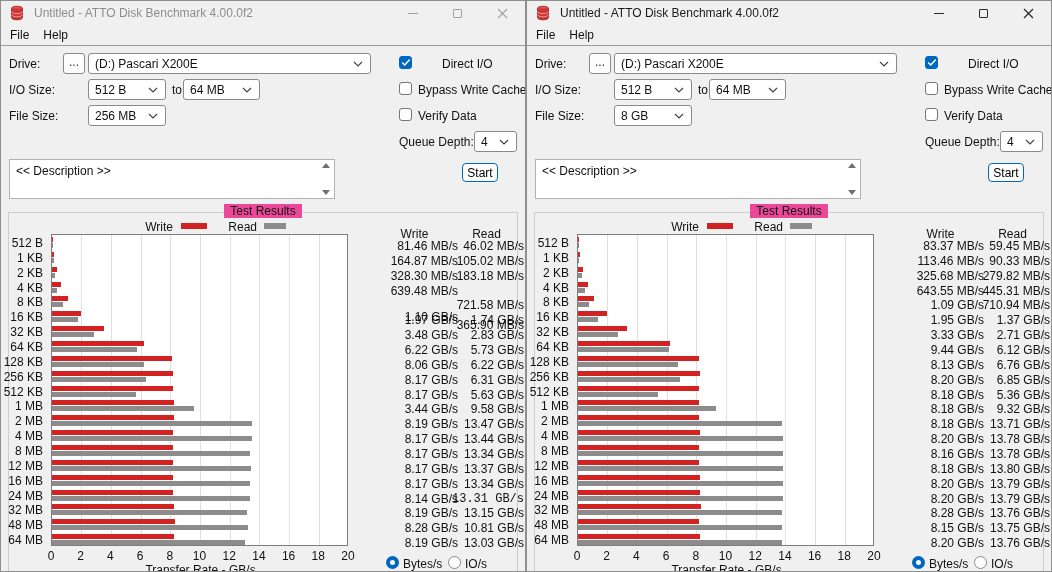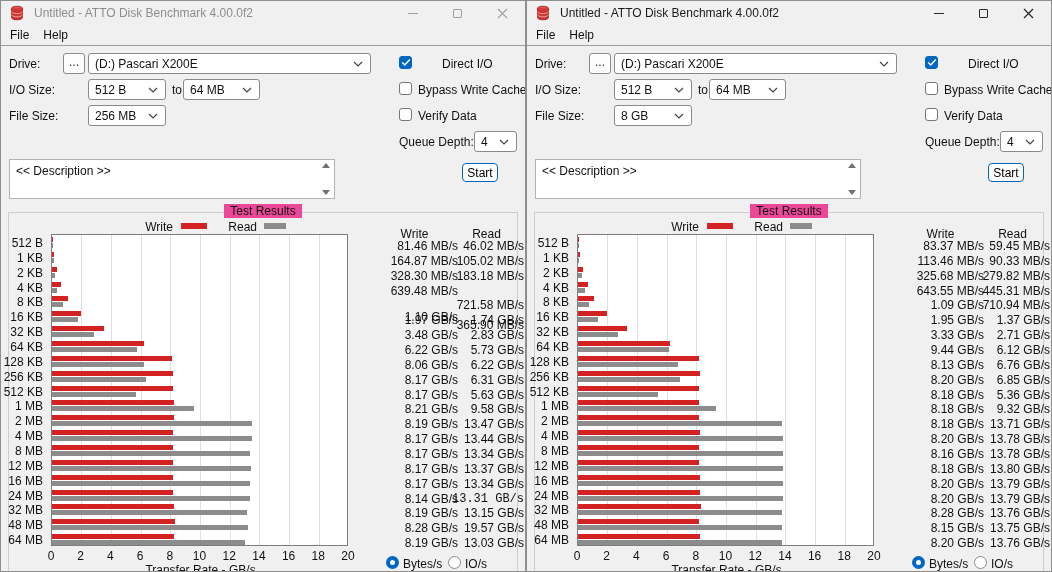--- a/index.html
+++ b/index.html
@@ -287,21 +287,21 @@
         <div class="vcell" style="top: 14.8571px; height: 14.8571px; line-height: 14.8571px;">164.87 MB/s</div>
         <div class="vcell" style="top: 29.7143px; height: 14.8571px; line-height: 14.8571px;">328.30 MB/s</div>
         <div class="vcell" style="top: 44.5714px; height: 14.8571px; line-height: 14.8571px;">639.48 MB/s</div>
         <div class="vcell" style="top: 71px; height: 14.8571px; line-height: 14.8571px;">1.10 GB/s</div>
         <div class="vcell" style="top: 74.2857px; height: 14.8571px; line-height: 14.8571px;">1.97 GB/s</div>
         <div class="vcell" style="top: 89.1429px; height: 14.8571px; line-height: 14.8571px;">3.48 GB/s</div>
         <div class="vcell" style="top: 104px; height: 14.8571px; line-height: 14.8571px;">6.22 GB/s</div>
         <div class="vcell" style="top: 118.857px; height: 14.8571px; line-height: 14.8571px;">8.06 GB/s</div>
         <div class="vcell" style="top: 133.714px; height: 14.8571px; line-height: 14.8571px;">8.17 GB/s</div>
         <div class="vcell" style="top: 148.571px; height: 14.8571px; line-height: 14.8571px;">8.17 GB/s</div>
-        <div class="vcell" style="top: 163.429px; height: 14.8571px; line-height: 14.8571px;">8.21 GB/s</div>
+        <div class="vcell" style="top: 163.429px; height: 14.8571px; line-height: 14.8571px;">3.44 GB/s</div>
         <div class="vcell" style="top: 178.286px; height: 14.8571px; line-height: 14.8571px;">8.19 GB/s</div>
         <div class="vcell" style="top: 193.143px; height: 14.8571px; line-height: 14.8571px;">8.17 GB/s</div>
         <div class="vcell" style="top: 208px; height: 14.8571px; line-height: 14.8571px;">8.17 GB/s</div>
         <div class="vcell" style="top: 222.857px; height: 14.8571px; line-height: 14.8571px;">8.17 GB/s</div>
         <div class="vcell" style="top: 237.714px; height: 14.8571px; line-height: 14.8571px;">8.17 GB/s</div>
         <div class="vcell" style="top: 252.571px; height: 14.8571px; line-height: 14.8571px;">8.14 GB/s</div>
         <div class="vcell" style="top: 267.429px; height: 14.8571px; line-height: 14.8571px;">8.19 GB/s</div>
         <div class="vcell" style="top: 282.286px; height: 14.8571px; line-height: 14.8571px;">8.28 GB/s</div>
         <div class="vcell" style="top: 297.143px; height: 14.8571px; line-height: 14.8571px;">8.19 GB/s</div>
       </div>
@@ -318,21 +318,21 @@
         <div class="vcell" style="top: 133.714px; height: 14.8571px; line-height: 14.8571px;">6.31 GB/s</div>
         <div class="vcell" style="top: 148.571px; height: 14.8571px; line-height: 14.8571px;">5.63 GB/s</div>
         <div class="vcell" style="top: 163.429px; height: 14.8571px; line-height: 14.8571px;">9.58 GB/s</div>
         <div class="vcell" style="top: 178.286px; height: 14.8571px; line-height: 14.8571px;">13.47 GB/s</div>
         <div class="vcell" style="top: 193.143px; height: 14.8571px; line-height: 14.8571px;">13.44 GB/s</div>
         <div class="vcell" style="top: 208px; height: 14.8571px; line-height: 14.8571px;">13.34 GB/s</div>
         <div class="vcell" style="top: 222.857px; height: 14.8571px; line-height: 14.8571px;">13.37 GB/s</div>
         <div class="vcell" style="top: 237.714px; height: 14.8571px; line-height: 14.8571px;">13.34 GB/s</div>
         <div class="vcell" style="top: 252.571px; height: 14.8571px; line-height: 14.8571px; font-family: Liberation Mono, monospace;">13.31 GB/s</div>
         <div class="vcell" style="top: 267.429px; height: 14.8571px; line-height: 14.8571px;">13.15 GB/s</div>
-        <div class="vcell" style="top: 282.286px; height: 14.8571px; line-height: 14.8571px;">19.57 GB/s</div>
+        <div class="vcell" style="top: 282.286px; height: 14.8571px; line-height: 14.8571px;">10.81 GB/s</div>
         <div class="vcell" style="top: 297.143px; height: 14.8571px; line-height: 14.8571px;">13.03 GB/s</div>
       </div>
 
     <span class="radio sel p-rb1"></span>
     <span class="lbl p-rb1l">Bytes/s</span>
     <span class="radio unsel p-rb2"></span>
     <span class="lbl p-rb2l">IO/s</span>
   </div>
 </div>
 

